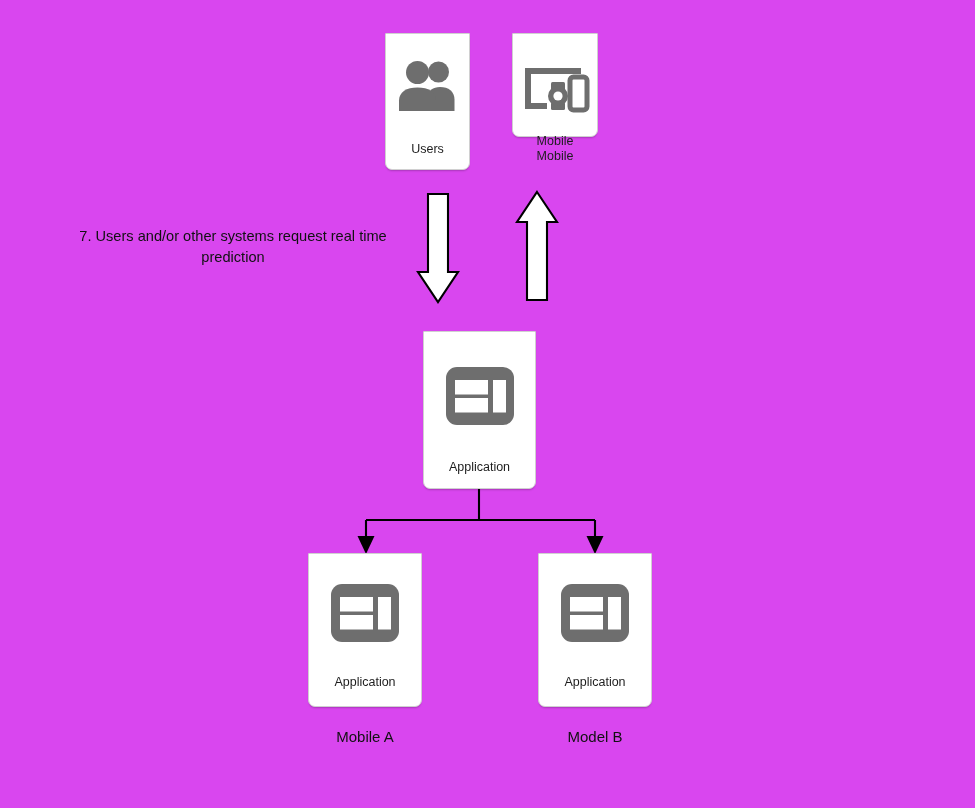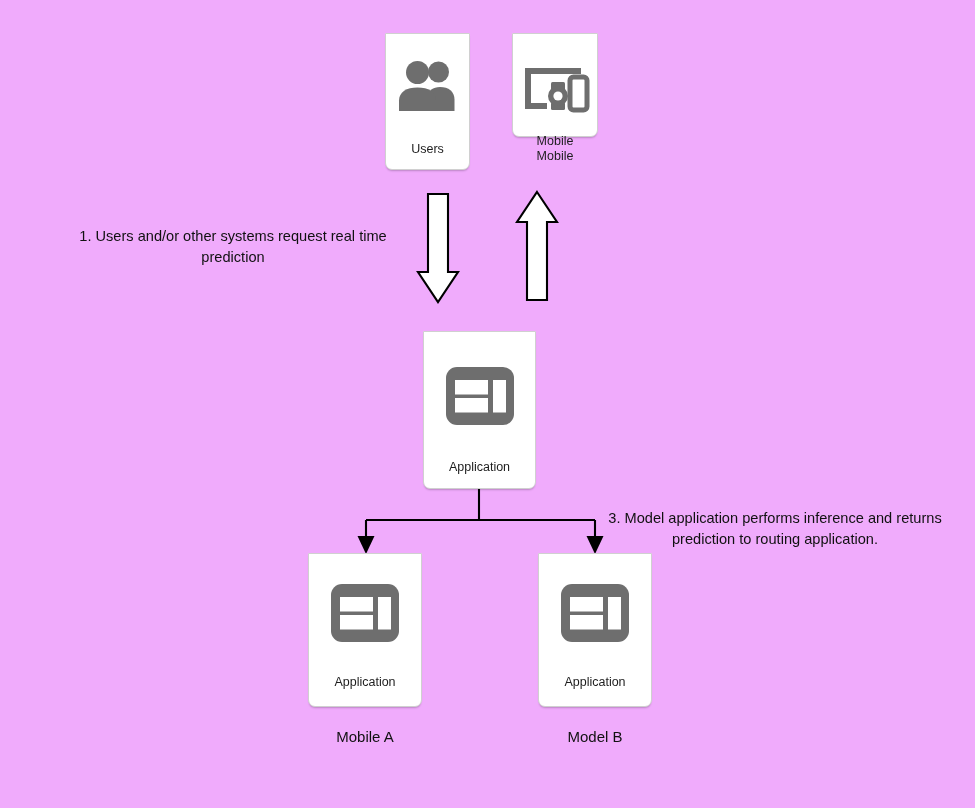--- a/index.html
+++ b/index.html
@@ -9,21 +9,21 @@
     background: #ffffff;
   }
   body {
     font-family: "Liberation Sans", sans-serif;
     color: #1a1a1a;
   }
   #canvas {
     position: relative;
     width: 975px;
     height: 808px;
-    background: #f0abfc;
+    background: #d946ef;
     overflow: hidden;
   }
 
   
   .node-box {
     position: absolute;
     background: #ffffff;
     border: 1px solid #d0d0d0;
     border-bottom-left-radius: 7px;
     border-bottom-right-radius: 7px;
@@ -159,19 +159,18 @@
         <rect x="2" y="4" width="68" height="58" rx="11" fill="#6e6e6e"></rect>
         <rect x="11" y="17" width="33" height="14.5" fill="#ffffff"></rect>
         <rect x="11" y="35" width="33" height="14.5" fill="#ffffff"></rect>
         <rect x="49" y="17" width="13" height="32.5" fill="#ffffff"></rect>
       </svg>
     </div>
     <div class="node-label" style="top:121px;">Application</div>
   </div>
   <div class="model-title" style="left:514px; top:728px; width:162px;">Model B</div>
 
-  <div class="caption" style="left:60px; top:226px; width:346px;">1. Users and/or other systems request real time prediction</div>
+  <div class="caption" style="left:60px; top:226px; width:346px;">7. Users and/or other systems request real time prediction</div>
 
 
 
-  <div class="caption" style="left:600px; top:508px; width:350px;">3. Model application performs inference and returns prediction to routing application.</div>
 
 </div>
 
 </body></html>

